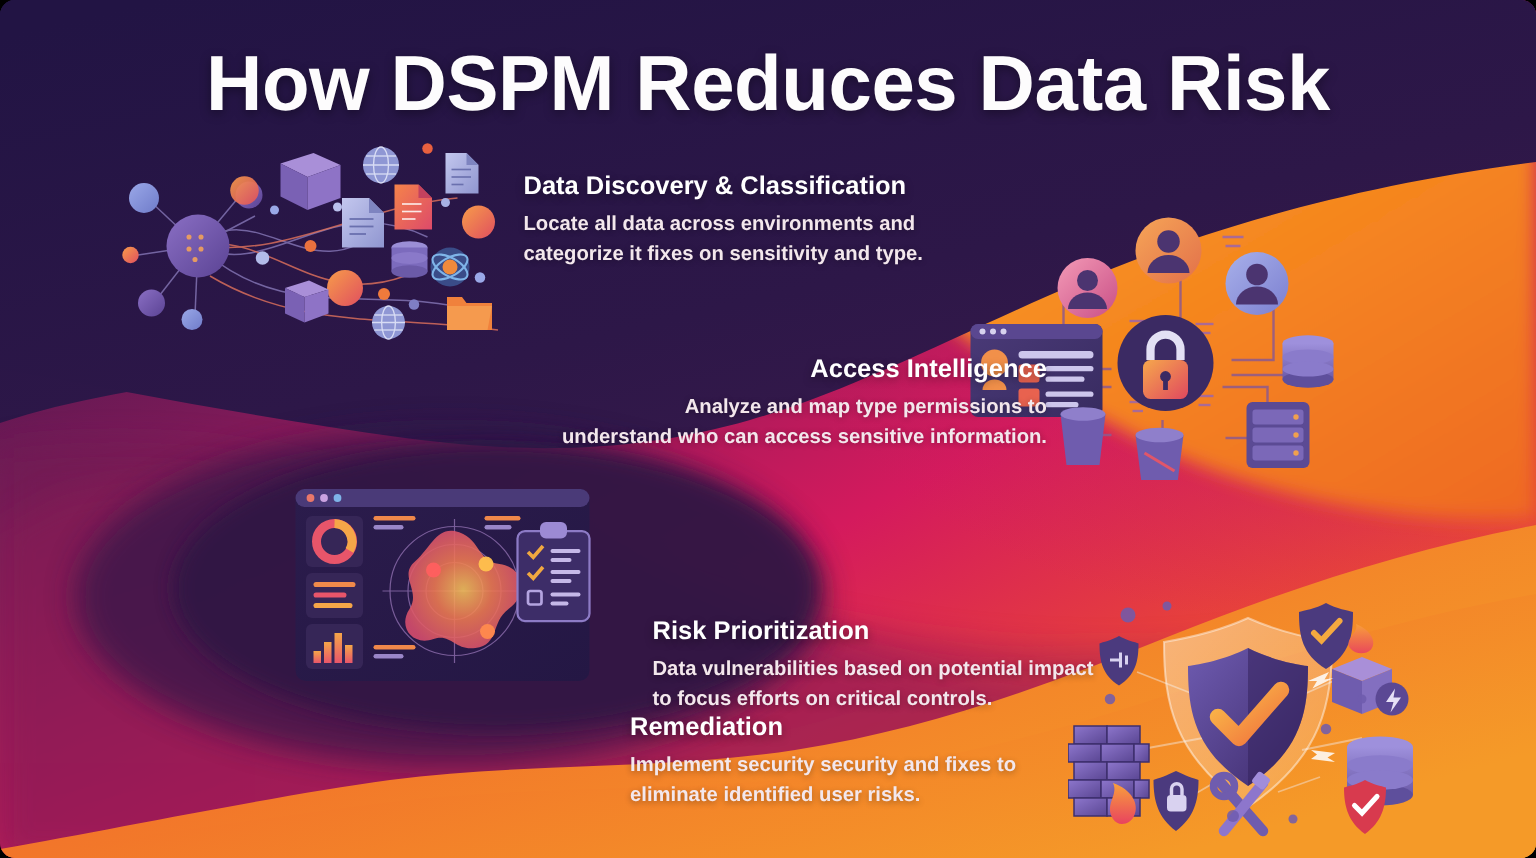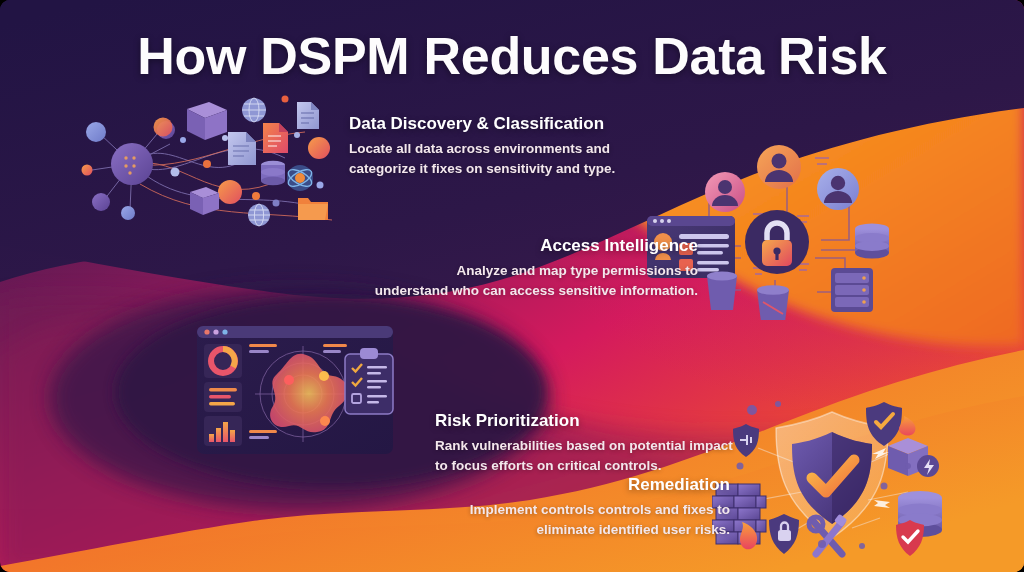--- a/index.html
+++ b/index.html
@@ -32,21 +32,21 @@
   .block .body{
     font-size:13.5px;color:#f3e7ec;line-height:1.45;
     text-shadow:0 1px 4px rgba(0,0,0,.32);
     margin:0;
   }
   .block .body span{display:block;font-weight:bold;}
 
   #block-1{left:349px;top:114px;width:400px;text-align:left;}
   #block-2{left:338px;top:236px;width:360px;text-align:right;}
   #block-3{left:435px;top:363px;width:300px;text-align:left;margin-top:48px;}
-  #block-4{left:420px;top:475px;width:310px;text-align:right;}
+  #block-4{left:420px;top:475px;width:310px;text-align:left;}
 
   
   #ill-1{position:absolute;left:70px;top:88px;width:290px;height:140px;}
   #ill-2{position:absolute;left:645px;top:140px;width:260px;height:180px;}
   #ill-3{position:absolute;left:193px;top:318px;width:222px;height:144px;}
   #ill-4{position:absolute;left:712px;top:396px;width:250px;height:168px;}
 </style>
 </head>
 <body>
 
@@ -634,26 +634,26 @@
     <p class="head">Access Intelligence</p>
     <p class="body">
       <span>Analyze and map type permissions to</span>
       <span>understand who can access sensitive information.</span>
     </p>
   </div>
 
   <div id="block-3" class="block">
     <p class="head">Risk Prioritization</p>
     <p class="body">
-      <span>Rank vulnerabilities based on potential impact</span>
+      <span>Data vulnerabilities based on potential impact</span>
       <span>to focus efforts on critical controls.</span>
     </p>
   </div>
 
   <div id="block-4" class="block">
     <p class="head">Remediation</p>
     <p class="body">
-      <span>Implement controls controls and fixes to</span>
+      <span>Implement security security and fixes to</span>
       <span>eliminate identified user risks.</span>
     </p>
   </div>
 
 </div>
 
 </body></html>

